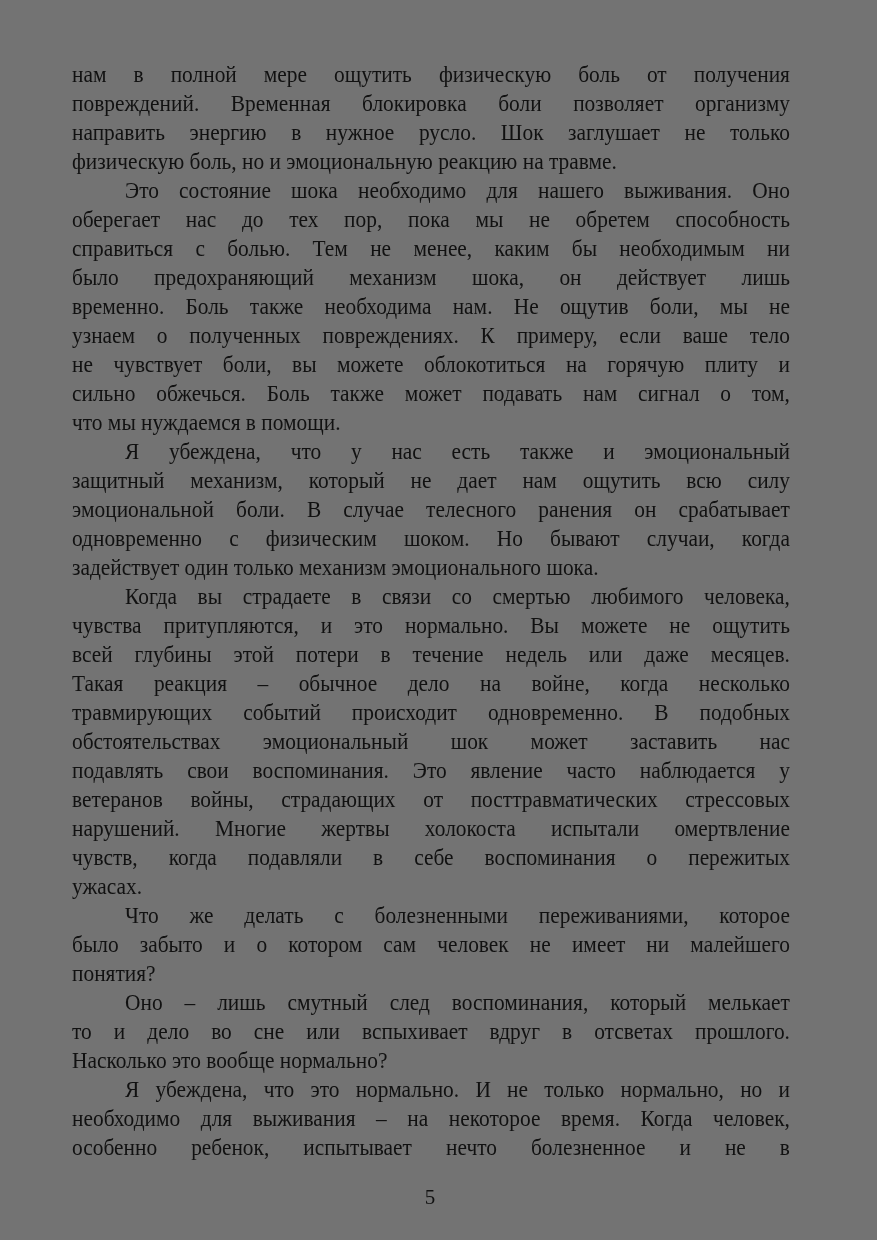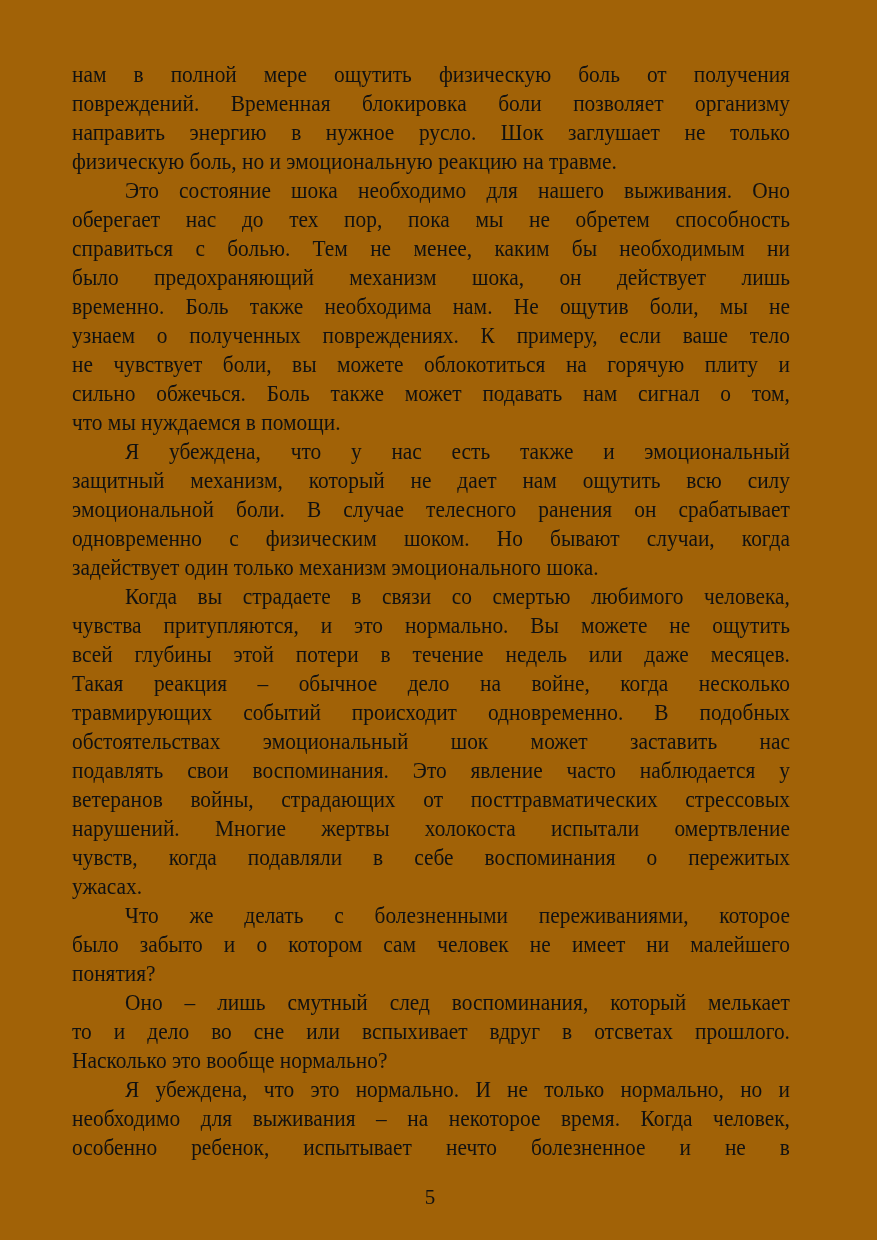--- a/index.html
+++ b/index.html
@@ -1,18 +1,18 @@
 <!DOCTYPE html>
 <html><head>
 <meta charset="utf-8">
 <style>
   html, body { margin: 0; padding: 0; background: #ffffff; }
   body { width: 877px; height: 1240px; position: relative; overflow: hidden; }
   .page {
-    position: absolute; left: 0; top: 0; width: 877px; height: 1240px; background: #a16207;
+    position: absolute; left: 0; top: 0; width: 877px; height: 1240px; background: #737373;
   }
   .text-block {
     position: absolute; left: 72px; top: 60px; width: 718px;
     font-family: "Liberation Serif", "DejaVu Serif", serif;
     font-size: 23px; color: #111111;
     transform: scaleX(0.93); transform-origin: left top;
   }
   .text-block-inner { width: 772px; }
   .line {
     display: block; height: 29px; line-height: 29px;

